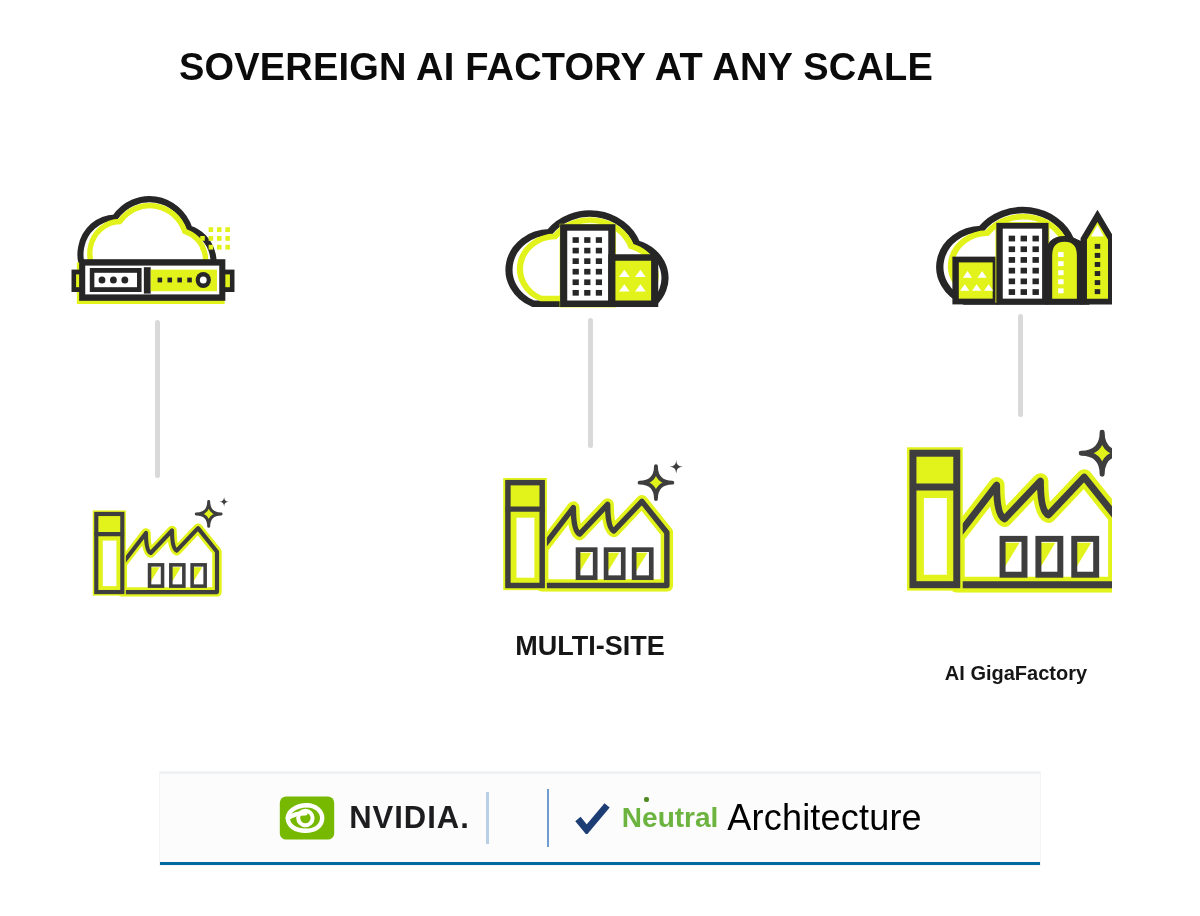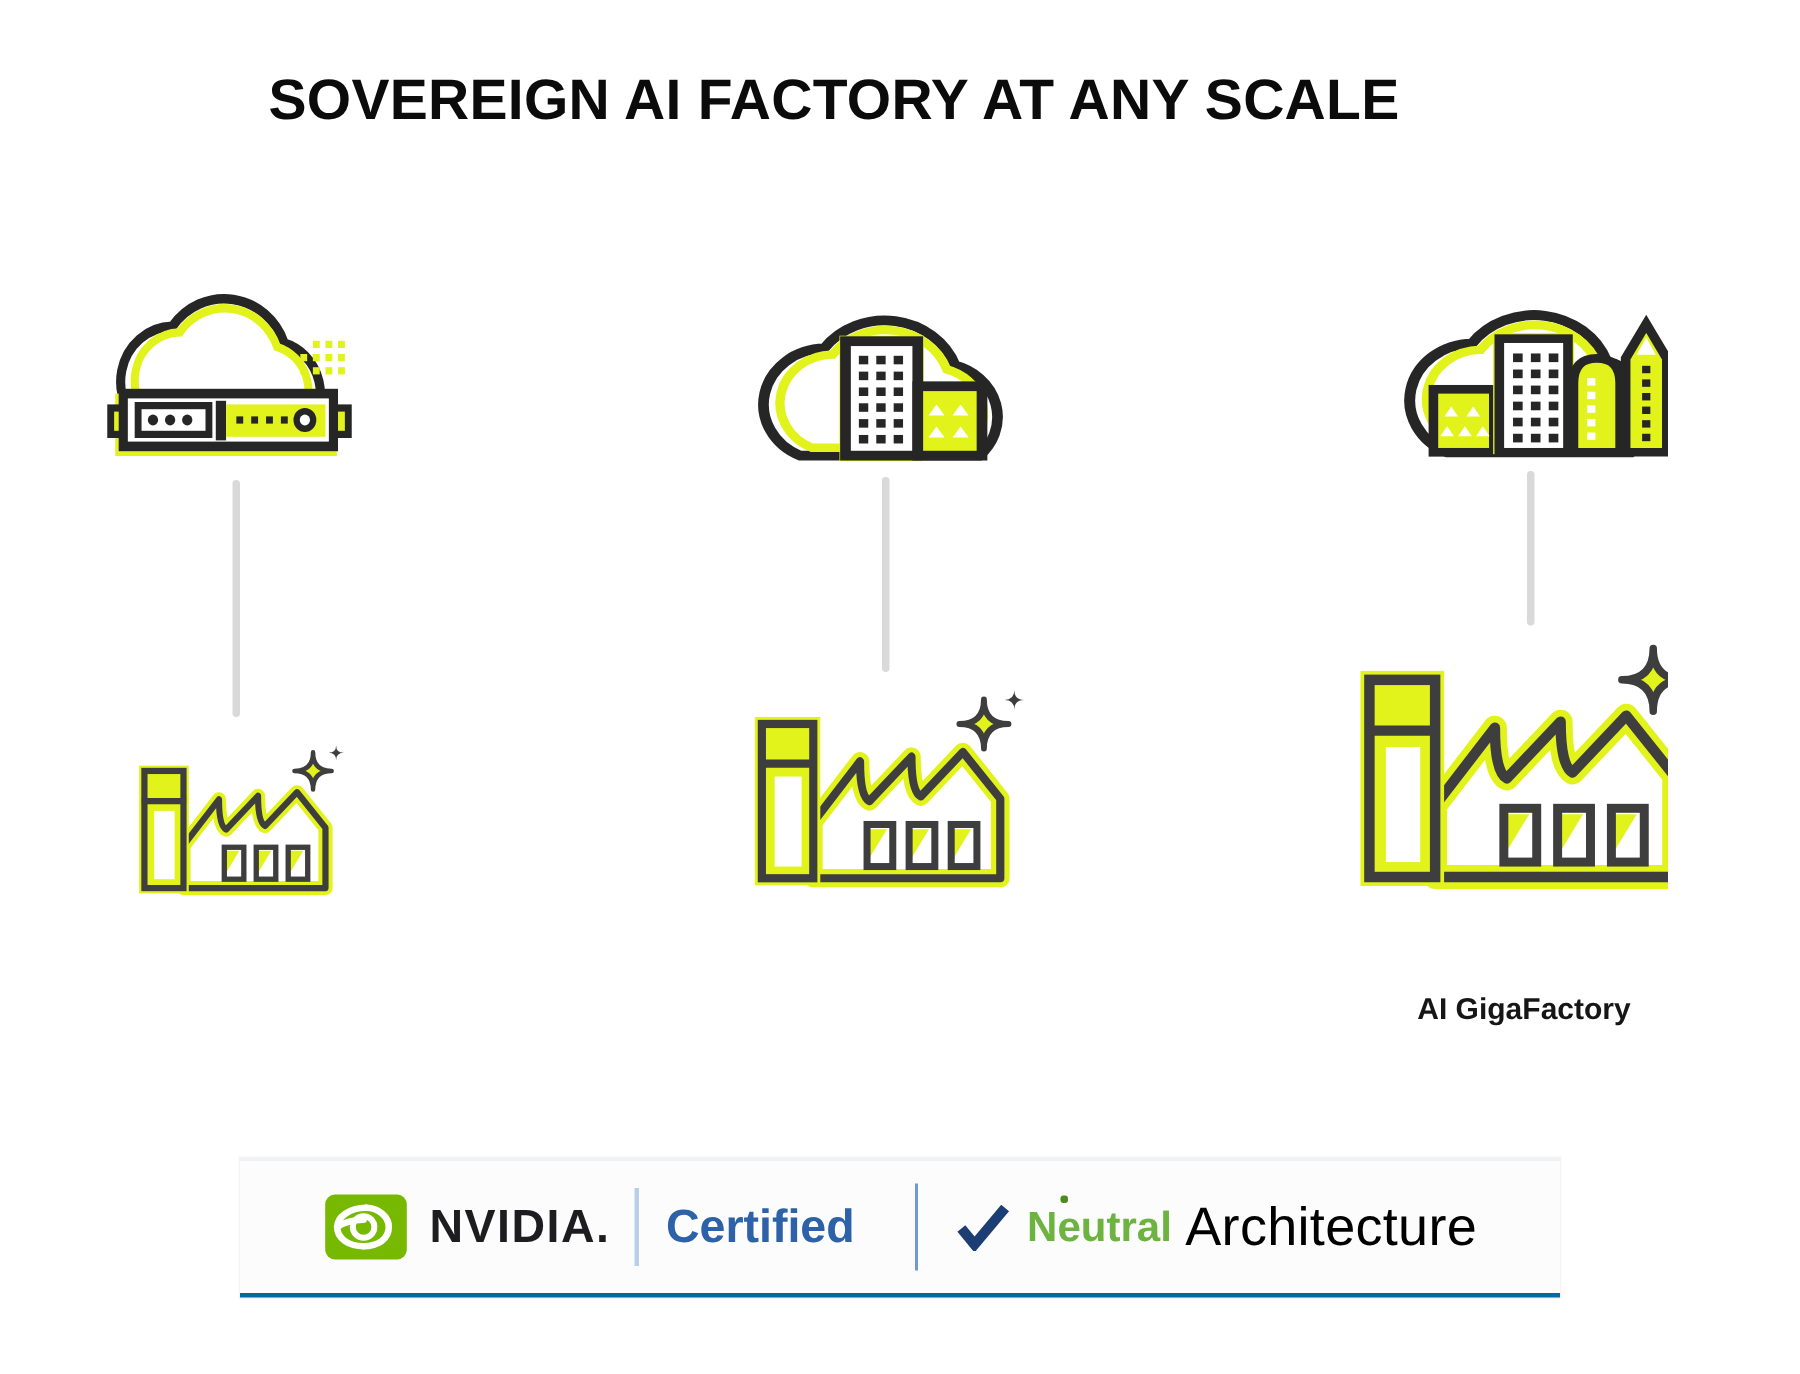--- a/index.html
+++ b/index.html
@@ -234,20 +234,21 @@
     </g>
   </svg>
 
   <div class="connector k2"></div>
 
   <svg class="factory-icon f2" viewBox="0 0 240 170">
     <use href="#factory-sym"></use>
   </svg>
 
   <div class="col-label l2">
+    <div>MULTI-SITE</div>
   </div>
 
   <svg class="cloud-icon c3" viewBox="0 0 260 170" preserveAspectRatio="none">
     <use href="#cloud-shape" fill="#ffffff" stroke="#262626" stroke-width="8"></use>
     <use href="#cloud-shape" fill="none" stroke="#e2f21b" stroke-width="8" transform="translate(16.8,13) scale(0.87)"></use>
 
     <rect x="52" y="99" width="44" height="51" fill="#e2f21b" stroke="#262626" stroke-width="7"></rect>
     <g fill="#ffffff">
       <polygon points="60,121 65,113 70,121"></polygon>
       <polygon points="76,121 81,113 86,121"></polygon>
@@ -317,21 +318,20 @@
         <rect x="2" y="3" width="68" height="54" rx="8" fill="#76b900"></rect>
         <g fill="none" stroke="#ffffff" stroke-width="5.5" stroke-linecap="round">
           <path d="M 36 14 C 22 14 12 22 12 30 C 12 40 22 46 34 46"></path>
           <path d="M 34 46 C 46 46 55 40 55 30 C 55 22 47 14 36 14"></path>
           <circle cx="34" cy="30" r="9" stroke-width="5"></circle>
           <path d="M 12 30 C 18 26 26 24 34 24"></path>
         </g>
       </svg>
       <span class="nvidia-word">NVIDIA.</span>
       <span class="divider-light"></span>
-      <span class="certified-label">Certified</span>
       <span class="divider-blue"></span>
       <svg class="check-icon" viewBox="0 0 36 32">
         <path d="M 3 17 L 12 28 L 33 3" fill="none" stroke="#1d3e75" stroke-width="7"></path>
       </svg>
       <span class="neocloud-label">
         <span>Neutral</span>
         <span class="neo-accent"></span>
       </span>
       <span class="architecture-label">Architecture</span>
     </div>

